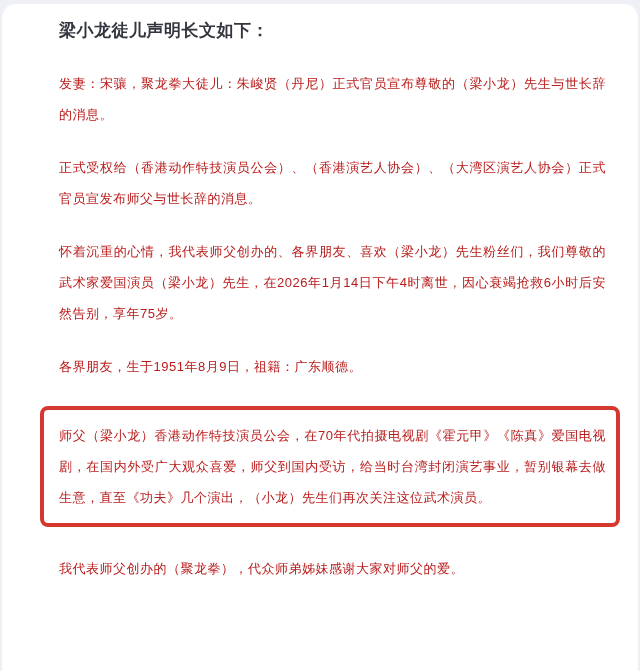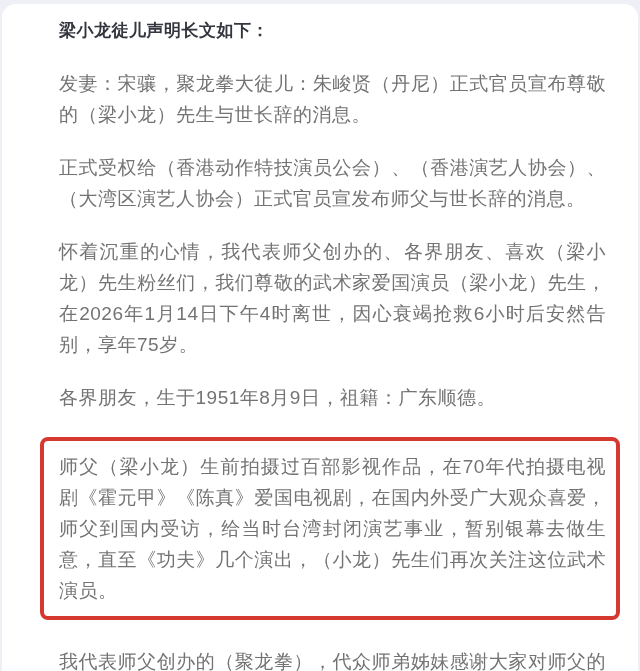--- a/index.html
+++ b/index.html
@@ -22,22 +22,22 @@
   }
   .doc-title {
     font-size: 17px;
     font-weight: bold;
     color: #33363e;
     line-height: 30px;
     margin: 0 0 22px 0;
     letter-spacing: 0.5px;
   }
   .doc-paragraph {
-    font-size: 19px;
-    color: #737373;
+    font-size: 13px;
+    color: #b91c1c;
     line-height: 31px;
     margin: 0 0 22px 0;
     letter-spacing: 0.5px;
     text-align: justify;
   }
   .highlight-box {
     border: 4px solid #d5382e;
     border-radius: 8px;
     margin: 24px -14px 26px -19px;
     padding: 10px 10px 10px 15px;
@@ -55,21 +55,21 @@
 
   <p class="doc-paragraph">发妻：宋骧，聚龙拳大徒儿：朱峻贤（丹尼）正式官员宣布尊敬的（梁小龙）先生与世长辞的消息。</p>
 
   <p class="doc-paragraph">正式受权给（香港动作特技演员公会）、（香港演艺人协会）、（大湾区演艺人协会）正式官员宣发布师父与世长辞的消息。</p>
 
   <p class="doc-paragraph">怀着沉重的心情，我代表师父创办的、各界朋友、喜欢（梁小龙）先生粉丝们，我们尊敬的武术家爱国演员（梁小龙）先生，在2026年1月14日下午4时离世，因心衰竭抢救6小时后安然告别，享年75岁。</p>
 
   <p class="doc-paragraph">各界朋友，生于1951年8月9日，祖籍：广东顺德。</p>
 
   <div class="highlight-box">
-    <p class="doc-paragraph">师父（梁小龙）生前拍摄过百部影视作品，在70年代拍摄电视剧《霍元甲》《陈真》爱国电视剧，在国内外受广大观众喜爱，师父到国内受访，给当时台湾封闭演艺事业，暂别银幕去做生意，直至《功夫》几个演出，（小龙）先生们再次关注这位武术演员。</p>
+    <p class="doc-paragraph">师父（梁小龙）香港动作特技演员公会，在70年代拍摄电视剧《霍元甲》《陈真》爱国电视剧，在国内外受广大观众喜爱，师父到国内受访，给当时台湾封闭演艺事业，暂别银幕去做生意，直至《功夫》几个演出，（小龙）先生们再次关注这位武术演员。</p>
   </div>
 
   <p class="doc-paragraph">我代表师父创办的（聚龙拳），代众师弟姊妹感谢大家对师父的爱。</p>
 
   <div class="spacer-small"></div>
 
 
 </div>
 
 </body></html>

